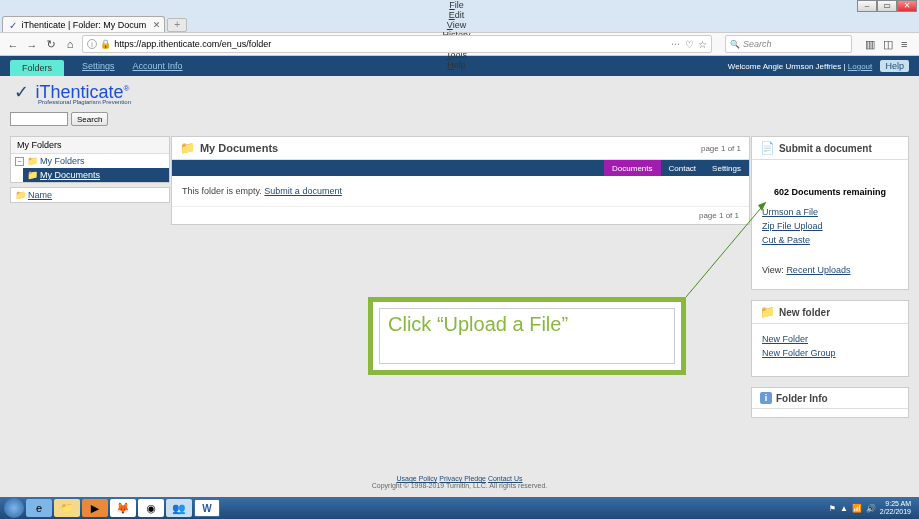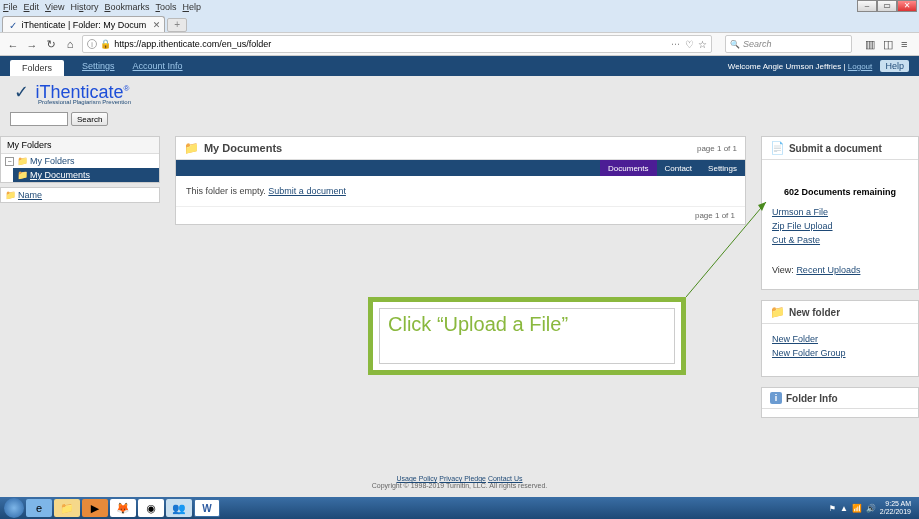--- a/index.html
+++ b/index.html
@@ -1,19 +1,19 @@
 <!DOCTYPE html>
 <html><head>
 <meta charset="utf-8">
 <style>
 * { margin: 0; padding: 0; box-sizing: border-box; font-family: Arial, sans-serif; }
 body { width: 919px; height: 519px; background: #e8e8e8; overflow: hidden; position: relative; }
 
 
-.menubar { height: 14px; background: #d9e7f5; display: flex; align-items: center; padding: 0 3px; font-size: 9px; color: #333; }
+.menubar { height: 14px; background: #d9e7f5; display: flex; align-items: center; padding: 0 3px; font-size: 9px; color: #333; flex-direction: column; }
 .menubar span { margin-right: 6px; cursor: default; }
 .menubar u { text-decoration: underline; }
 .win-buttons { position: absolute; right: 2px; top: 0; display: flex; }
 .win-btn { width: 20px; height: 12px; font-size: 8px; text-align: center; line-height: 10px; border: 1px solid #888; background: linear-gradient(#f8f8f8,#d8d8d8); }
 .win-btn.close { background: linear-gradient(#f88,#d33); color: #fff; }
 
 .tabbar { height: 18px; background: #d9e7f5; display: flex; align-items: flex-end; padding-left: 2px; }
 .tab { background: #f8f8f8; border: 1px solid #aaa; border-bottom: none; border-radius: 3px 3px 0 0; height: 16px; padding: 1px 18px 0 6px; font-size: 9px; display: flex; align-items: center; position: relative; min-width: 140px; }
 .tab .favi { color: #2c5aa0; margin-right: 4px; font-size: 10px; }
 .tab .close-x { position: absolute; right: 4px; font-size: 9px; color: #666; }
@@ -27,38 +27,38 @@
 .url-dots { margin-left: auto; color: #666; letter-spacing: 1px; }
 .url-heart { margin-left: 4px; color: #666; font-size: 10px; }
 .url-star { margin-left: 4px; color: #666; font-size: 10px; }
 .search-box { flex: 1; height: 18px; border: 1px solid #ccc; border-radius: 2px; display: flex; align-items: center; padding: 0 4px; font-size: 9px; background: #fff; color: #888; font-style: italic; margin-left: 8px; }
 .search-box::before { content: "🔍"; font-size: 8px; margin-right: 3px; font-style: normal; }
 .right-icons { display: flex; gap: 6px; margin-left: 8px; }
 .right-icons span { width: 12px; font-size: 11px; color: #444; }
 
 
 .ithen-bar { height: 20px; background: #1e4976; display: flex; align-items: center; padding: 0 10px; color: #fff; font-size: 9px; }
-.ithen-tab { background: #ffffff; color: #333; padding: 3px 12px; border-radius: 2px 2px 0 0; margin-top: 4px; }
+.ithen-tab { background: #5eead4; color: #333; padding: 3px 12px; border-radius: 2px 2px 0 0; margin-top: 4px; }
 .ithen-link { color: #9bc5e8; margin-left: 18px; text-decoration: underline; cursor: pointer; }
 .ithen-right { margin-left: auto; color: #fff; font-size: 8px; }
 .ithen-right a { color: #9bc5e8; text-decoration: underline; }
 .help-btn { background: #c8dff0; color: #1e4976; padding: 1px 5px; border-radius: 2px; margin-left: 6px; font-size: 9px; }
 
 .logo-row { height: 34px; background: #e8e8e8; display: flex; align-items: center; padding-left: 14px; }
 .logo-check { color: #1e4976; font-size: 18px; margin-right: 2px; }
 .logo-text { font-family: serif; font-size: 18px; color: #1d4ed8; font-weight: 400; }
 .logo-r { font-size: 8px; vertical-align: super; }
 .logo-sub { font-size: 6px; color: #1e4976; margin-left: 24px; margin-top: -4px; }
 
 .search-row { height: 18px; padding-left: 10px; display: flex; align-items: center; gap: 3px; }
 .search-input { width: 58px; height: 14px; border: 1px solid #999; font-size: 8px; padding: 0 2px; }
 .search-btn { height: 14px; background: linear-gradient(#fdfdfd,#e5e5e5); border: 1px solid #999; font-size: 8px; padding: 0 5px; border-radius: 2px; }
 
 
-.main { display: flex; padding: 8px 0; gap: 15px; }
+.main { display: flex; padding: 8px 10px; gap: 1px; }
 .left-col { width: 160px; }
 .left-box { background: #fff; border: 1px solid #ccc; }
 .left-head { font-size: 9px; padding: 3px 6px; background: #f5f5f5; border-bottom: 1px solid #ddd; }
 .tree { font-size: 9px; }
 .tree-row { padding: 2px 4px; display: flex; align-items: center; gap: 3px; }
 .tree-row.sel { background: #1e4976; color: #fff; }
 .tree-icon { width: 10px; font-size: 9px; color: #d9a96c; }
 .tree-toggle { width: 9px; height: 9px; border: 1px solid #999; font-size: 7px; line-height: 7px; text-align: center; color: #666; }
 .tree-label { text-decoration: underline; color: #1e4976; }
 .tree-row.sel .tree-label { color: #fff; }
@@ -66,21 +66,21 @@
 .tree-sub { padding-left: 12px; }
 
 .center-col { flex: 1; }
 .panel { background: #fff; border: 1px solid #ccc; margin-bottom: 8px; }
 .panel-header { display: flex; align-items: center; padding: 4px 8px; border-bottom: 1px solid #ddd; }
 .panel-header .folder-ico { color: #d9a96c; font-size: 12px; margin-right: 5px; }
 .panel-header .title { font-size: 11px; font-weight: bold; color: #444; }
 .pager { margin-left: auto; font-size: 8px; color: #666; }
 .tabs-row { background: #1e4976; height: 16px; display: flex; align-items: stretch; justify-content: flex-end; }
 .ctab { font-size: 8px; color: #fff; padding: 2px 8px; display: flex; align-items: center; }
-.ctab.active { background: #4c1d95; }
+.ctab.active { background: #a21caf; }
 .empty-msg { padding: 10px; font-size: 9px; color: #444; }
 .empty-msg a { color: #1e4976; text-decoration: underline; }
 .panel-footer { text-align: right; padding: 4px 10px; font-size: 8px; color: #666; border-top: 1px solid #eee; }
 
 .right-col { width: 158px; }
 .r-panel { background: #fff; border: 1px solid #ccc; margin-bottom: 10px; padding-bottom: 8px; }
 .r-head { display: flex; align-items: center; padding: 4px 8px; font-size: 10px; font-weight: bold; color: #444; border-bottom: 1px solid #ddd; gap: 4px; }
 .r-head .ico { font-size: 12px; }
 .r-body { padding: 6px 10px; font-size: 9px; }
 .r-body .count { text-align: center; font-weight: bold; font-size: 9px; margin: 21px 0 10px; }

